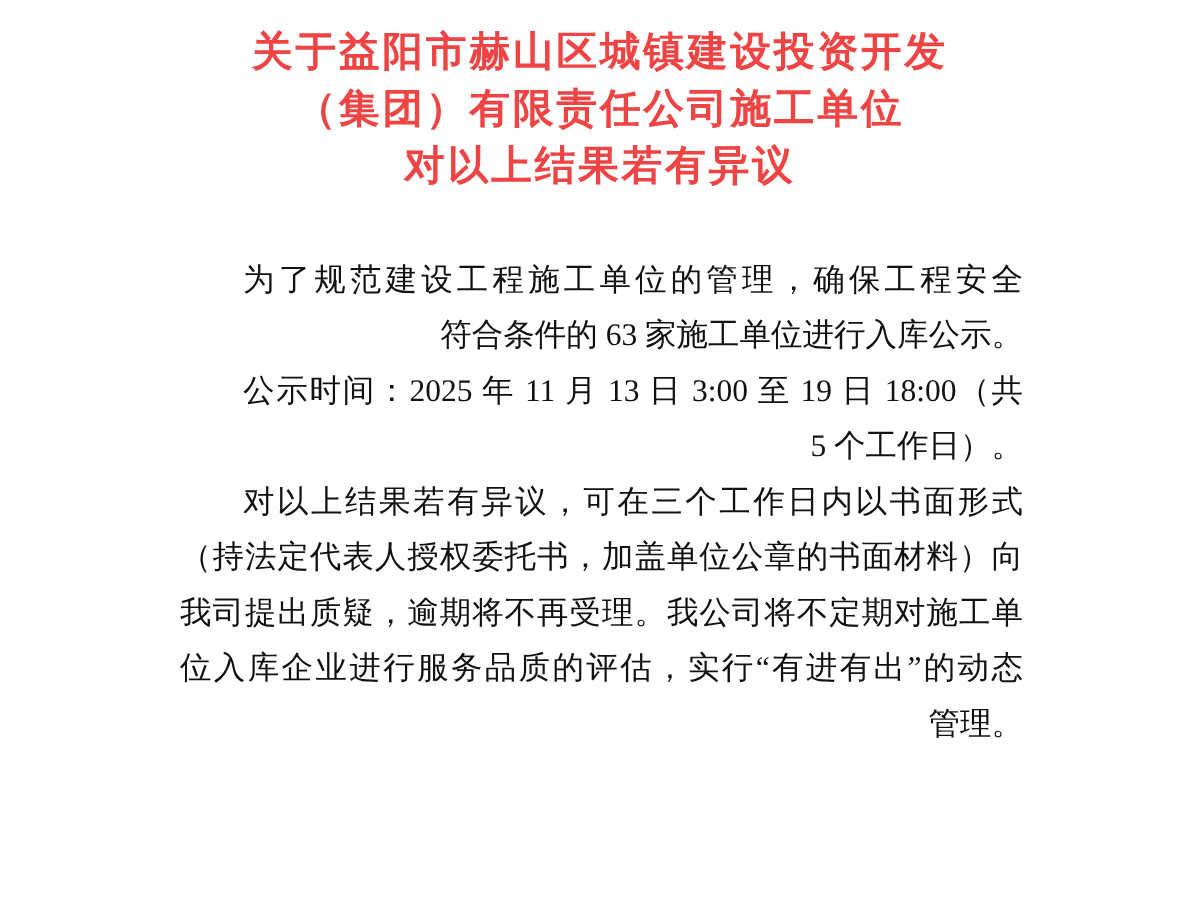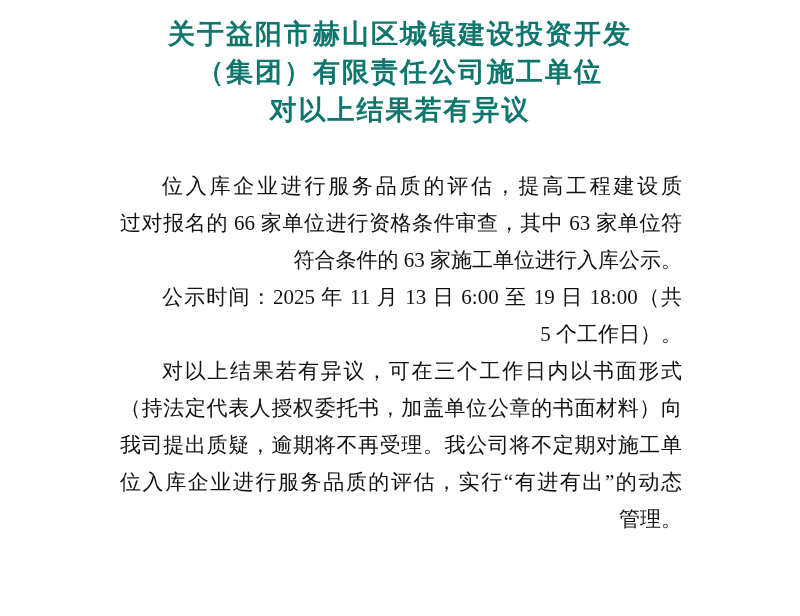--- a/index.html
+++ b/index.html
@@ -17,21 +17,21 @@
     color: #000000;
   }
   .title-block {
     padding-top: 15px;
     text-align: center;
     font-family: "Liberation Sans", "DejaVu Sans", sans-serif;
     font-weight: bold;
     font-size: 27px;
     line-height: 38px;
     letter-spacing: 2px;
-    color: #0f766e;
+    color: #ef4444;
   }
   .body-block {
     margin-top: 39px;
     margin-left: 120px;
     width: 562px;
     font-family: "Liberation Serif", "DejaVu Serif", serif;
     font-size: 21px;
     line-height: 37px;
     color: #111111;
   }
@@ -55,27 +55,26 @@
 
   <div class="title-block">
     <div class="title-line">关于益阳市赫山区城镇建设投资开发</div>
     <div class="title-line">（集团）有限责任公司施工单位</div>
     <div class="title-line">对以上结果若有异议</div>
   </div>
 
   <div class="body-block">
 
     <div>
-      <div class="line justify indent">位入库企业进行服务品质的评估，提高工程建设质</div>
-      <div class="line justify">过对报名的 66 家单位进行资格条件审查，其中 63 家单位符</div>
+      <div class="line justify indent">为了规范建设工程施工单位的管理，确保工程安全</div>
       <div class="line">符合条件的 63 家施工单位进行入库公示。</div>
     </div>
 
     <div>
-      <div class="line justify indent">公示时间：2025 年 11 月 13 日 6:00 至 19 日 18:00（共</div>
+      <div class="line justify indent">公示时间：2025 年 11 月 13 日 3:00 至 19 日 18:00（共</div>
       <div class="line">5 个工作日）。</div>
     </div>
 
     <div>
       <div class="line justify indent">对以上结果若有异议，可在三个工作日内以书面形式</div>
       <div class="line justify">（持法定代表人授权委托书，加盖单位公章的书面材料）向</div>
       <div class="line justify">我司提出质疑，逾期将不再受理。我公司将不定期对施工单</div>
       <div class="line justify">位入库企业进行服务品质的评估，实行“有进有出”的动态</div>
       <div class="line">管理。</div>
     </div>

